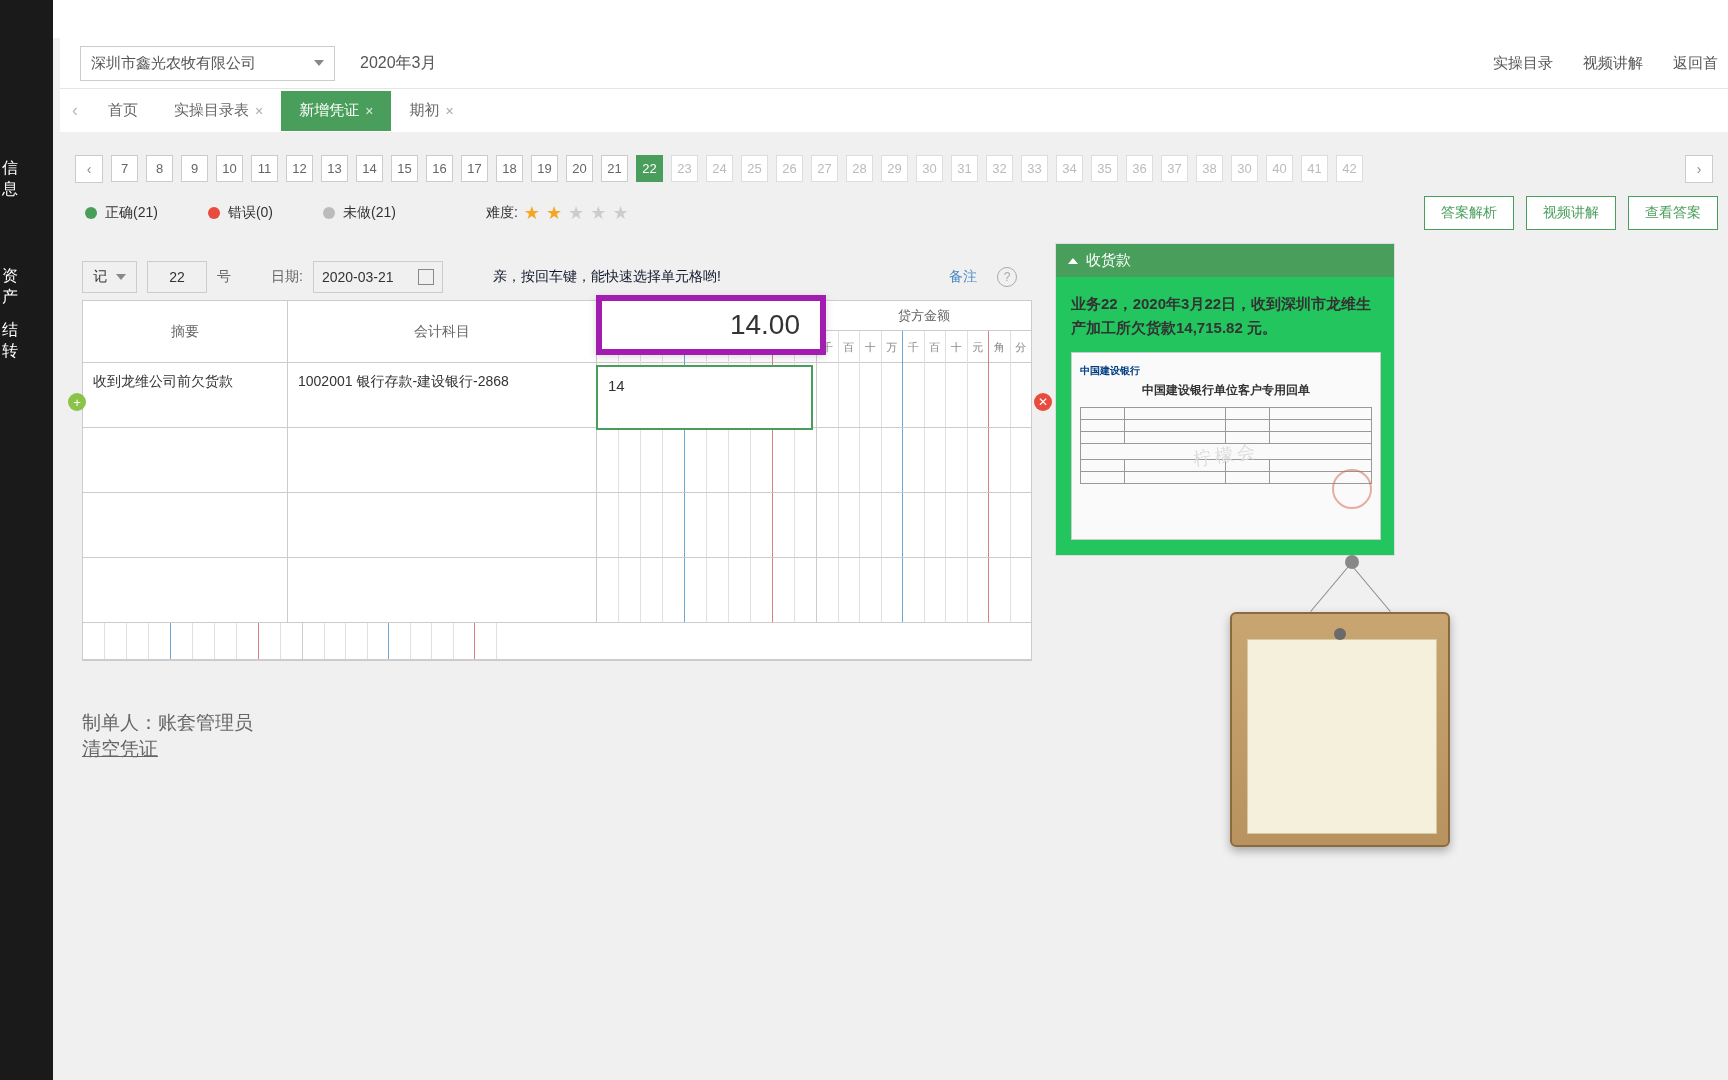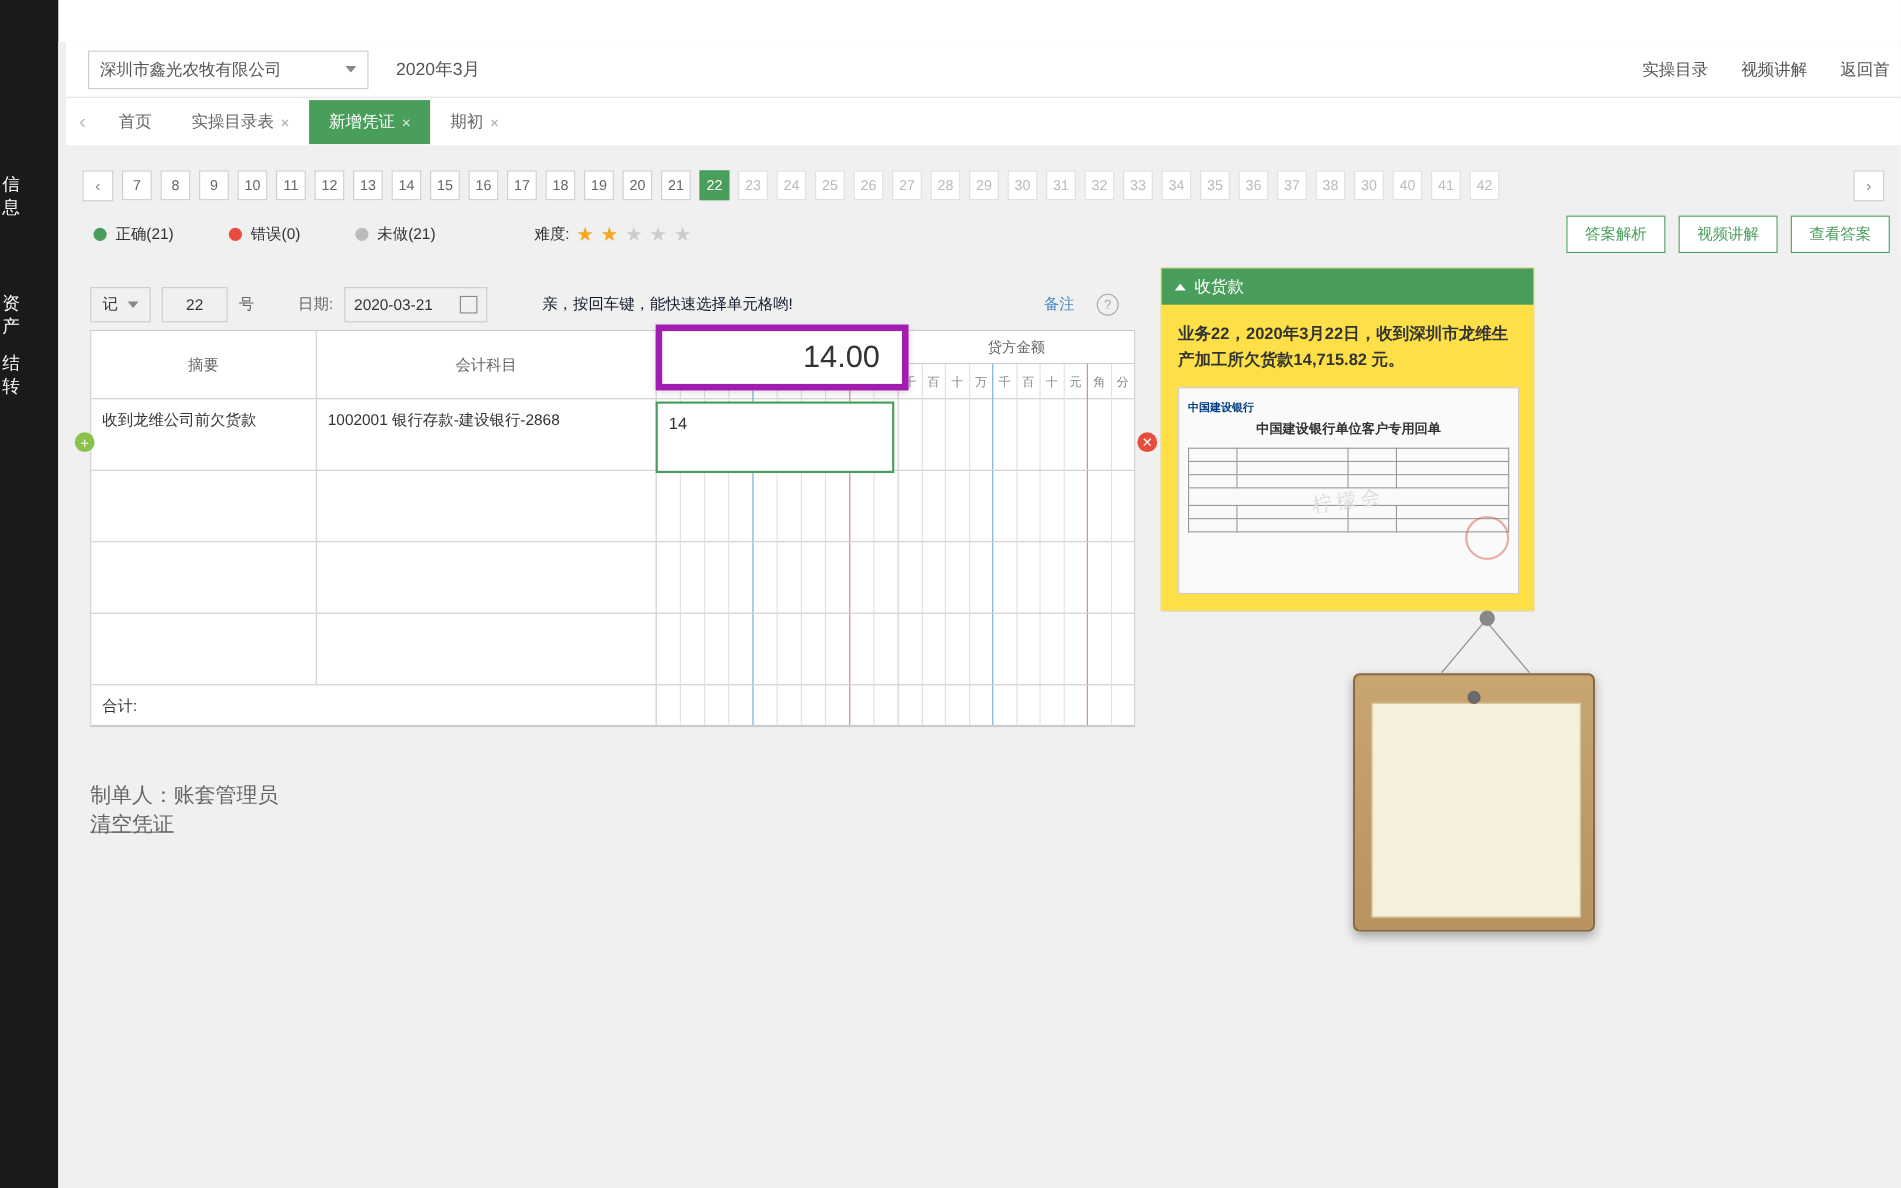--- a/index.html
+++ b/index.html
@@ -494,21 +494,21 @@
       text-decoration: underline;
       color: #666;
     }
     
     
     .side-panel {
       position: absolute;
       left: 1055px;
       top: 243px;
       width: 340px;
-      background: #fde047;
+      background: #22c55e;
       border: 1px solid #ddd;
     }
     .side-panel-header {
       height: 33px;
       background: #4a9e5c;
       color: #fff;
       display: flex;
       align-items: center;
       padding: 0 12px;
       gap: 8px;
@@ -936,21 +936,20 @@
           <div class="vt-digit-col"></div>
           <div class="vt-digit-col"></div>
           <div class="vt-digit-col sep-red"></div>
           <div class="vt-digit-col"></div>
           <div class="vt-digit-col"></div>
         </div>
       </div>
   </div>
 
   <div class="vt-total-row">
-    <div class="vt-cell-total-label">合计:</div>
     <div class="vt-cell-debit" style="width:220px;border-right:1px solid #ccc">
         <div class="vt-amount-grid" id="debit-grid-t">
           <div class="vt-digit-col"></div>
           <div class="vt-digit-col"></div>
           <div class="vt-digit-col"></div>
           <div class="vt-digit-col sep-blue"></div>
           <div class="vt-digit-col"></div>
           <div class="vt-digit-col"></div>
           <div class="vt-digit-col"></div>
           <div class="vt-digit-col sep-red"></div>

